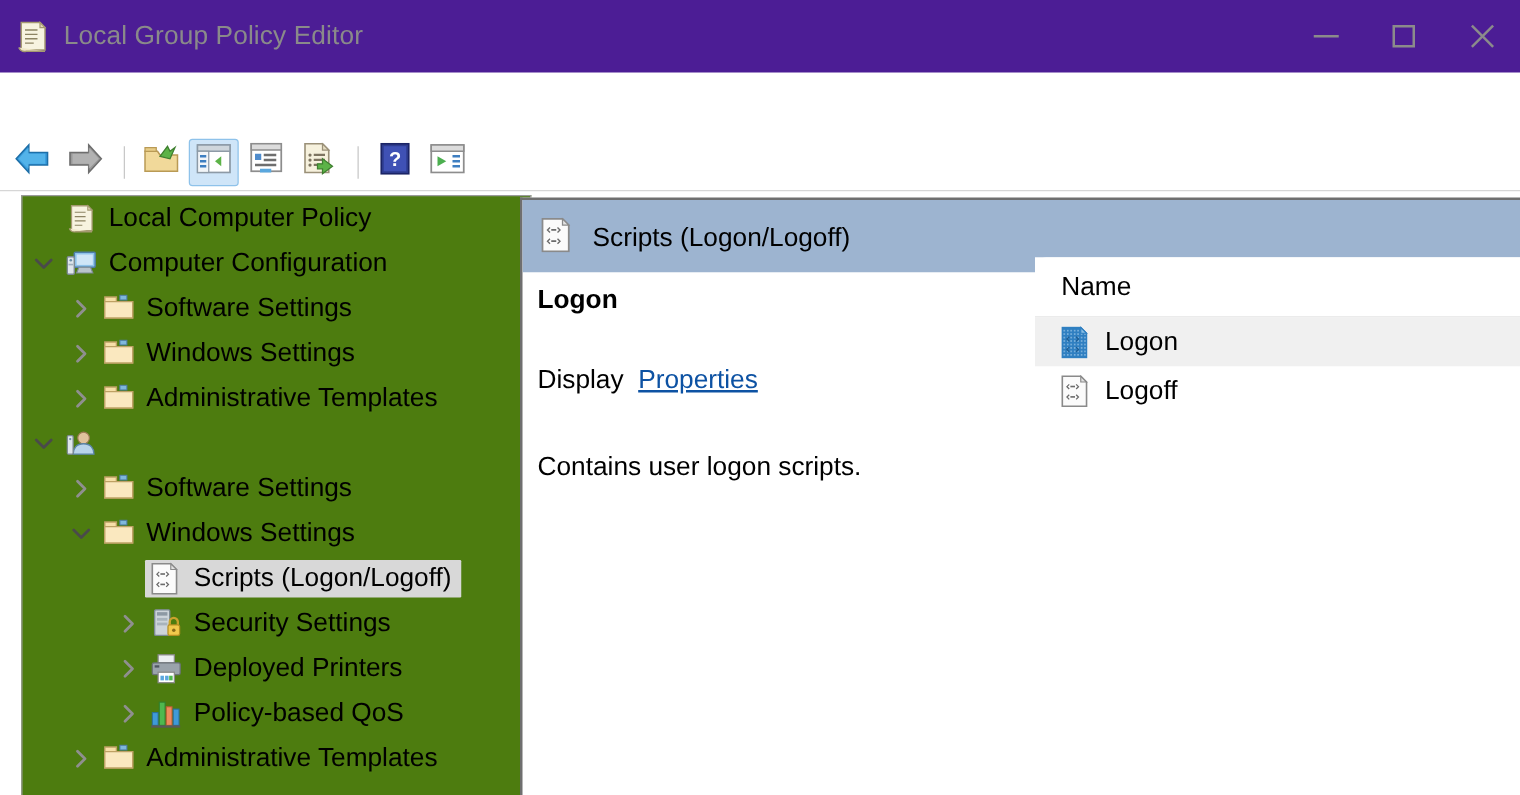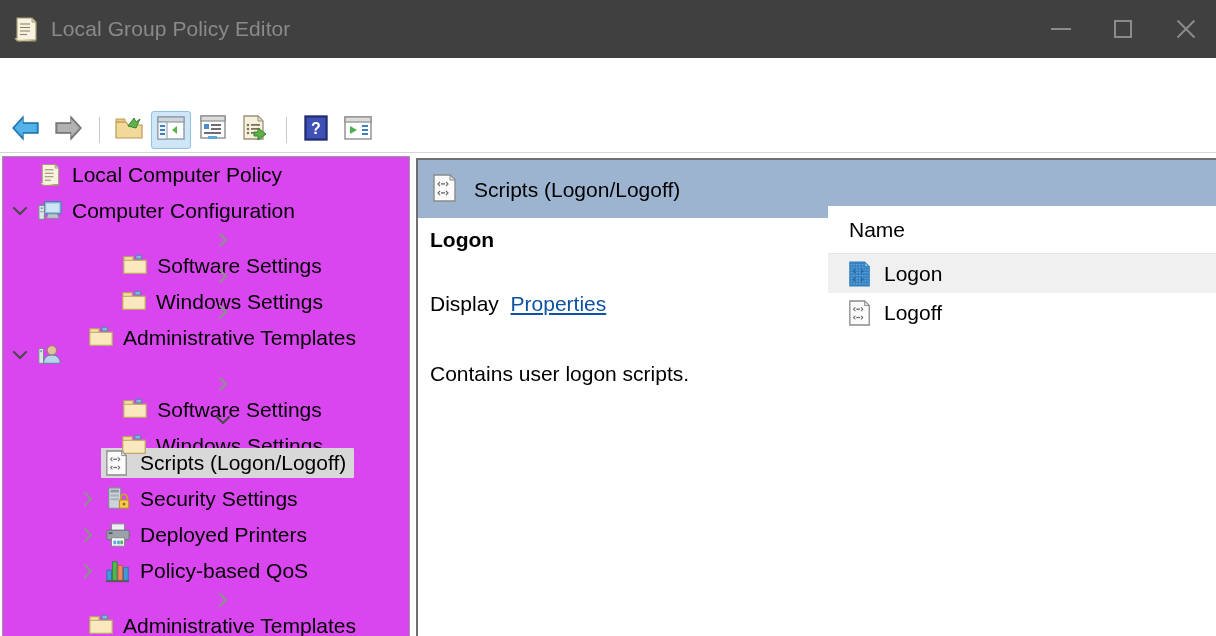--- a/index.html
+++ b/index.html
@@ -7,21 +7,21 @@
     width: 1216px; height: 636px;
     font-family: "Liberation Sans", sans-serif;
     background: #ffffff;
     overflow: hidden;
   }
   #app { position: relative; width: 1216px; height: 636px; background: #ffffff; }
 
   
   .titlebar {
     position: absolute; left: 0; top: 0; width: 1216px; height: 58px;
-    background: #404040;
+    background: #4c1d95;
     display: flex; align-items: center;
   }
   .title-icon { margin-left: 11px; width: 30px; height: 30px; position: relative; }
   .title-text {
     margin-left: 10px; font-size: 21px; color: #8a8a8a;
     letter-spacing: .1px; white-space: nowrap;
   }
   .wincontrols { position: absolute; right: 0; top: 0; height: 58px; display: flex; }
   .wbtn { width: 62px; height: 58px; display: flex; align-items: center; justify-content: center; }
   .glyph-min { width: 20px; height: 2px; background: #8b8b8b; }
@@ -51,22 +51,22 @@
   }
   .tbtn {
     width: 40px; height: 38px; display: flex; align-items: center; justify-content: center;
     border: 1px solid transparent; border-radius: 3px; margin-right: 2px;
   }
   .tbtn.pressed { background: #cfe5f8; border-color: #8ec2ea; }
   .tsep { width: 1px; height: 26px; background: #c8c8c8; margin: 0 9px; }
 
   
   .treepanel {
-    position: absolute; left: 2px; top: 156px; width: 408px; height: 480px;
-    background: #d946ef; border: 1px solid #9a9a9a; border-bottom: none;
+    position: absolute; left: 17px; top: 156px; width: 408px; height: 480px;
+    background: #4d7c0f; border: 1px solid #9a9a9a; border-bottom: none;
     overflow: hidden;
   }
   .rightpanel {
     position: absolute; left: 416px; top: 158px; width: 800px; height: 478px;
     background: #ffffff; border: 2px solid #6f6f6f; border-right: none; border-bottom: none;
     overflow: hidden;
   }
 
   
   .node {
@@ -75,21 +75,21 @@
   }
   .node .label { font-size: 21px; color: #000; margin-left: 9px; }
   .node.selected > .selwrap { background: #d8d8d8; }
   .selwrap { display: flex; align-items: center; padding: 2px 8px 2px 4px; border-radius: 1px; }
   .chev {
     width: 22px; height: 22px; flex: none; position: relative; margin-right: 2px;
   }
   .chev.spacer { visibility: hidden; }
   .chev svg { display: block; }
   .indent0 { padding-left: 6px; }
-  .indent1 { padding-left: 36px; flex-direction: column; }
+  .indent1 { padding-left: 36px; }
   .indent2 { padding-left: 74px; }
   .ico { width: 26px; height: 26px; flex: none; position: relative; }
 
   
   .band {
     position: absolute; left: 0; top: 0; width: 800px; height: 58px; overflow: hidden;
   }
   .band-left {
     position: absolute; left: 0; top: 0; width: 410px; height: 58px; background: #9db4d0;
   }

